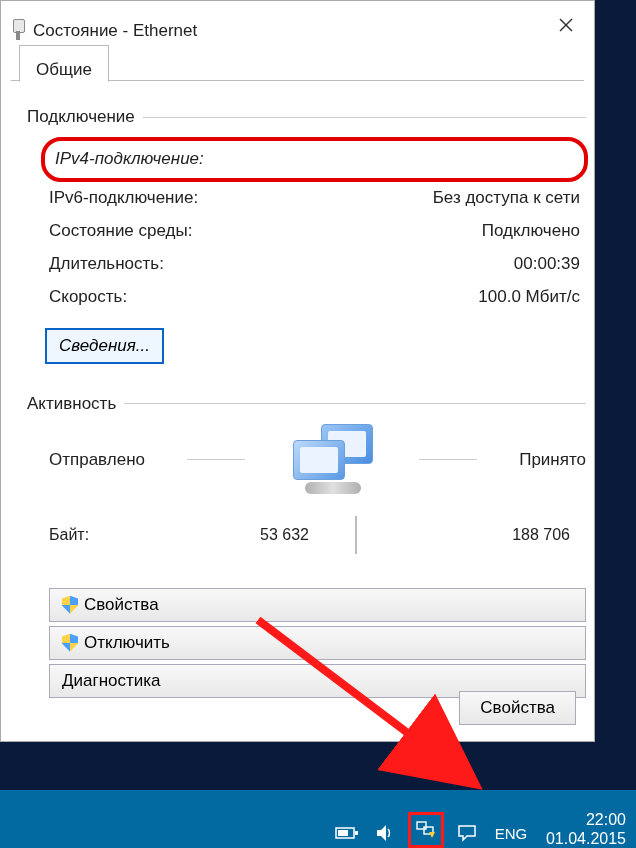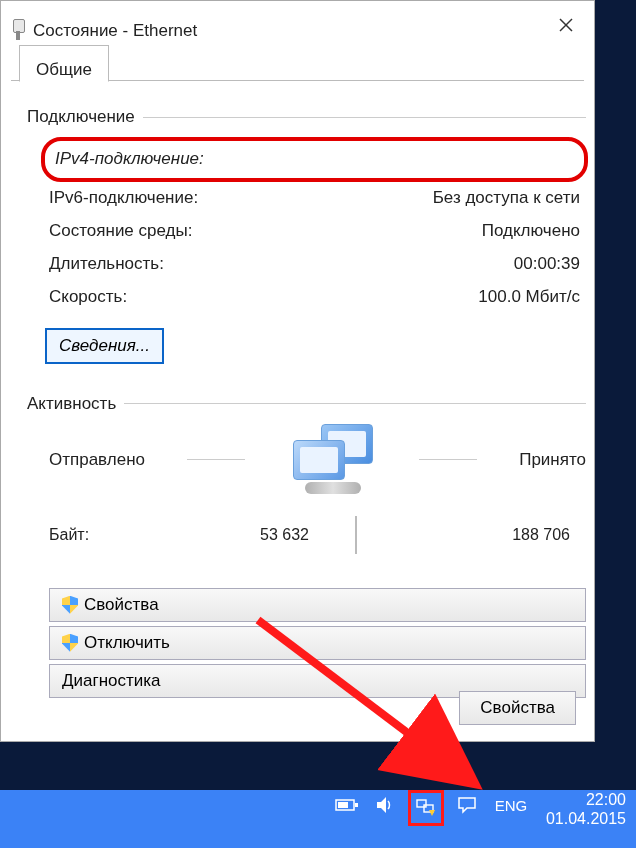--- a/index.html
+++ b/index.html
@@ -172,23 +172,23 @@
     right: 18px;
     bottom: 16px;
   }
   .close-row .btn { padding: 6px 20px; }
 
   
   .taskbar {
     position: absolute;
     left: 0; right: 0; bottom: 0;
     height: 58px;
-    background: #3b82f6;
-    display: flex;
-    align-items: flex-start;
+    background: #0369a1;
+    display: flex;
+    align-items: flex-end;
     justify-content: flex-end;
     padding: 0 10px 0 0;
     color: #fff;
     font-size: 15px;
   }
   .tray-icon {
     width: 30px; height: 30px;
     display: flex; align-items: center; justify-content: center;
     margin: 0 4px;
     position: relative;

